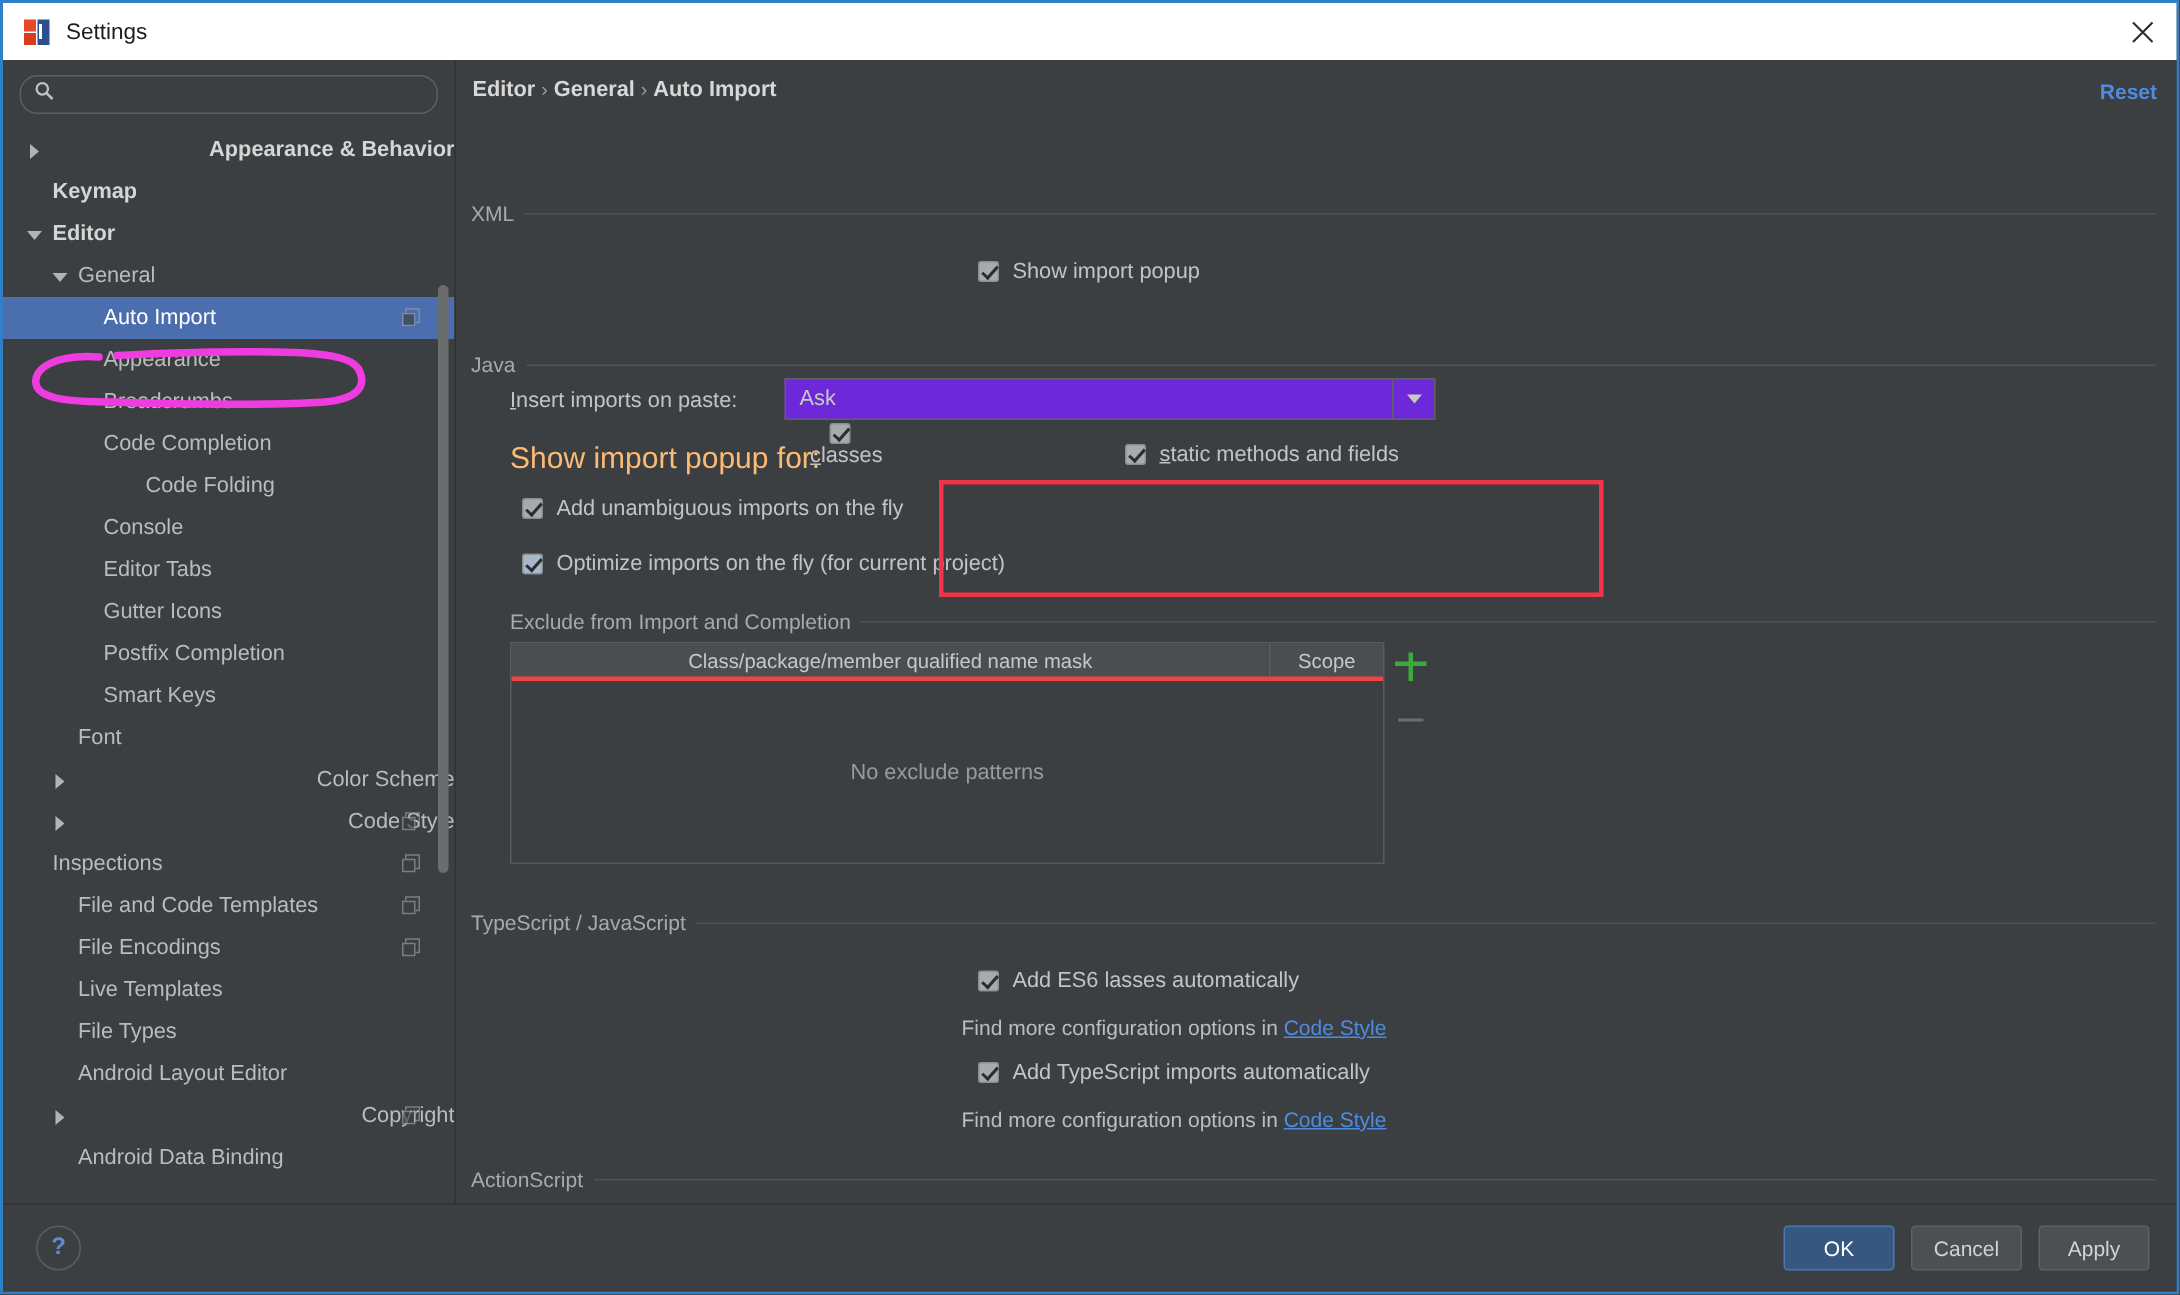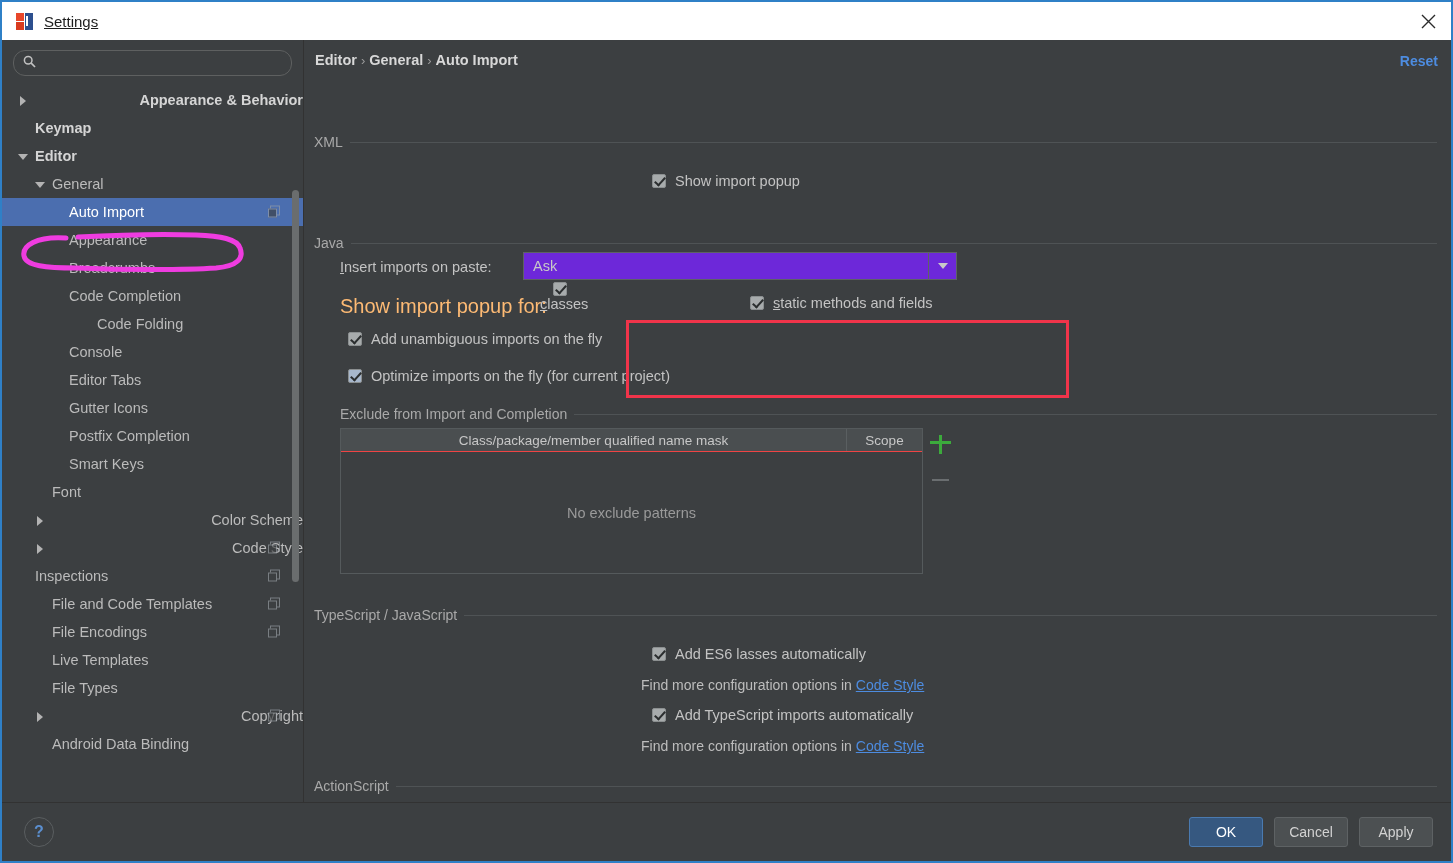--- a/index.html
+++ b/index.html
@@ -13,21 +13,21 @@
           border:2px solid #2f80c7;box-sizing:border-box;}
 
   
   .titlebar{height:38px;background:#ffffff;display:flex;align-items:center;
             padding:0 0 0 14px;box-sizing:border-box;position:relative;}
   .ij-icon{width:17px;height:17px;position:relative;flex:none;margin-right:11px;}
   .ij-icon .q1{position:absolute;left:0;top:0;width:8px;height:8px;background:#e8472a;}
   .ij-icon .q2{position:absolute;left:0;top:9px;width:8px;height:8px;background:#d93b1f;}
   .ij-icon .q3{position:absolute;left:9px;top:0;width:8px;height:17px;background:#2d4f8e;}
   .ij-icon .q4{position:absolute;left:10px;top:3px;width:2px;height:10px;background:#ffffff;}
-  .title-text{font-size:15px;color:#1d1d1d;font-family:"Liberation Sans",sans-serif;text-decoration:underline;}
+  .title-text{font-size:15px;color:#1d1d1d;font-family:"Liberation Sans",sans-serif;}
   .close-btn{position:absolute;right:0;top:0;width:46px;height:38px;
              display:flex;align-items:center;justify-content:center;cursor:default;}
   .close-btn svg{display:block;}
 
   
   .content{position:absolute;top:38px;left:0;right:0;bottom:58px;display:flex;}
 
   
   .left{width:301px;flex:none;background:#3c3f41;position:relative;
         border-right:1px solid #323232;overflow:hidden;}
@@ -89,21 +89,21 @@
   .combo .val{flex:1;padding-left:9px;font-size:14.5px;color:#c8c8c8;}
   .combo .arrowbtn{width:27px;height:100%;border-left:1px solid #5e6264;
                    display:flex;align-items:center;justify-content:center;}
   .combo .arrowbtn i{border-top:6px solid #c9c9c9;border-left:5px solid transparent;
                      border-right:5px solid transparent;display:block;}
 
   
   .tbl-wrap{position:absolute;display:flex;}
   .tbl{flex:1;border:1px solid #555a5c;background:#3c3f41;box-sizing:border-box;}
   .tbl-head{display:flex;height:22px;background:#4a4e50;
-            border-bottom:1px solid #ef4444;}
+            border-bottom:3px solid #ef4444;}
   .th{display:flex;align-items:center;justify-content:center;font-size:13.5px;
       color:#c7c7c7;}
   .th.mask{flex:1;border-right:1px solid #5a5f61;}
   .th.scope{width:75px;}
   .tbl-body{height:121px;display:flex;align-items:center;justify-content:center;
             font-size:14.5px;color:#9a9a9a;}
   .tbl-side{width:36px;display:flex;flex-direction:column;align-items:center;
             padding-top:5px;}
   .plus{width:24px;height:24px;position:relative;cursor:pointer;}
   .plus::before{content:"";position:absolute;left:10px;top:2px;width:3px;height:19px;background:#3caa3c;}
@@ -271,20 +271,24 @@
           </div>
           <div class="tree-row" style="padding-left: 33px;">
             <span class="arrow"></span>
             <span class="tree-label">Live Templates</span>
           </div>
           <div class="tree-row" style="padding-left: 33px;">
             <span class="arrow"></span>
             <span class="tree-label">File Types</span>
           </div>
           <div class="tree-row" style="padding-left: 33px;">
+            <span class="arrow"></span>
+            <span class="tree-label">Android Layout Editor</span>
+          </div>
+          <div class="tree-row" style="padding-left: 33px;">
             <span class="arrow right"></span>
             <span class="tree-label">Copyright</span>
             <span class="copy-badge">
               <span class="b1"></span>
               <span class="b2"></span>
             </span>
           </div>
           <div class="tree-row" style="padding-left: 33px;">
             <span class="arrow"></span>
             <span class="tree-label">Android Data Binding</span>

